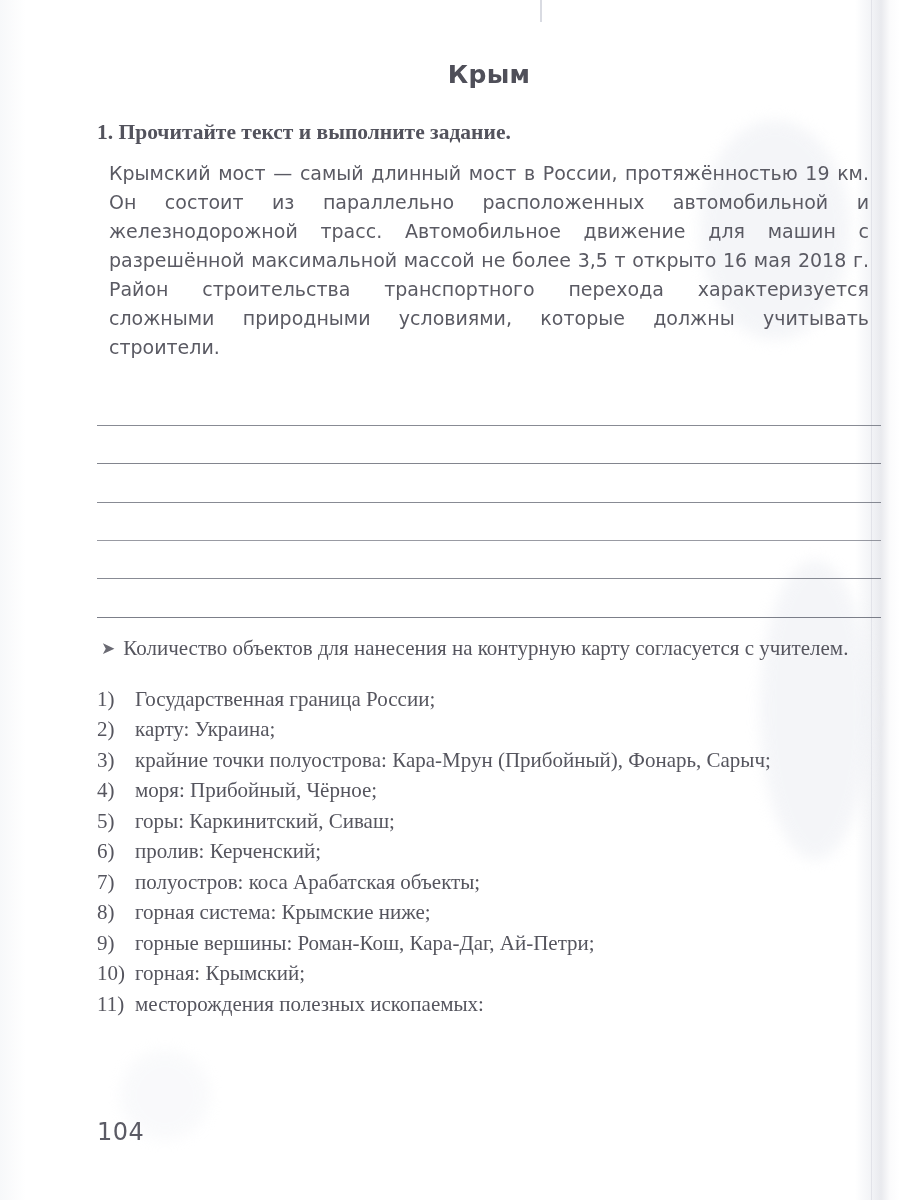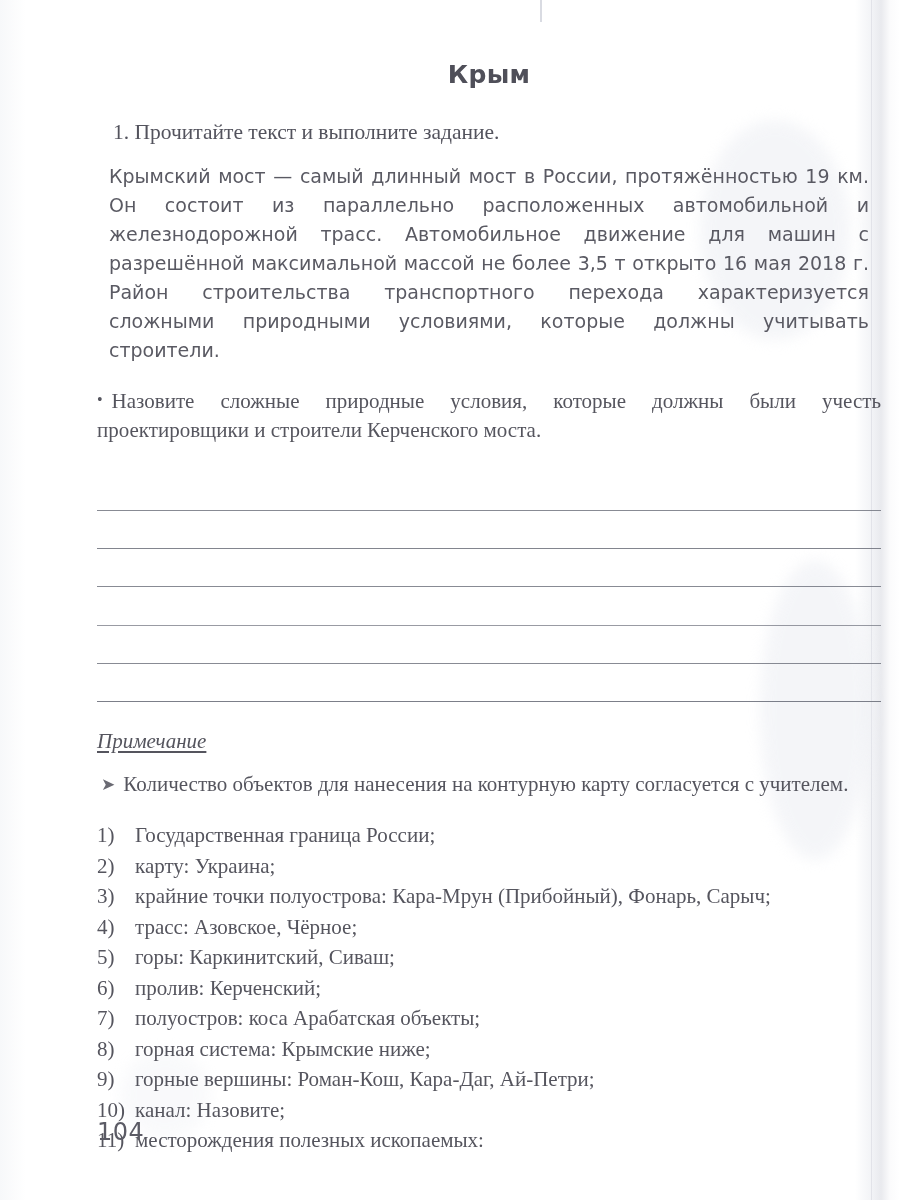--- a/index.html
+++ b/index.html
@@ -62,24 +62,24 @@
     color: #4f4f59;
     text-align: center;
     margin: 0;
     padding-top: 60px;
     letter-spacing: .3px;
   }
 
   
   .task-heading {
     font-family: "Liberation Serif", serif;
-    font-weight: normal;
+    font-weight: bold;
     font-size: 21.5px;
     color: #53535d;
-    margin: 16px;
+    margin: 0;
     line-height: 1.32;
     text-align: justify;
   }
   #task1-heading { margin-top: 29px; }
   #task2-heading { margin-top: 0; }
 
   
   .body-text {
     font-family: "DejaVu Sans", sans-serif;
     font-size: 19px;
@@ -200,58 +200,52 @@
   <div class="scan-blotch" style="left:120px;top:1050px;width:90px;height:90px;opacity:.3;"></div>
 
   <div id="content">
 
     <h1 class="page-title">Крым</h1>
 
     <p class="task-heading" id="task1-heading">1. Прочитайте текст и выполните задание.</p>
 
     <p class="body-text">Крымский мост — самый длинный мост в России, протяжённостью 19 км. Он состоит из параллельно расположенных автомобильной и железнодорожной трасс. Автомобильное движение для машин с разрешённой максимальной массой не более 3,5 т открыто 16 мая 2018 г. Район строительства транспортного перехода характеризуется сложными природными условиями, которые должны учитывать строители.</p>
 
-    <p class="bullet-block">
-      <span class="dot">•</span><span>Назовите сложные природные условия, которые должны были учесть проектировщики и строители Керченского моста.</span>
-    </p>
 
     <div class="answer-lines" id="answer-lines">
         <div class="answer-line"></div>
         <div class="answer-line"></div>
         <div class="answer-line"></div>
         <div class="answer-line"></div>
         <div class="answer-line"></div>
         <div class="answer-line"></div>
       </div>
 
 
-    <div>
-      <span class="note-label">Примечание</span>
-    </div>
 
     <p class="note-body">
       <span class="arrow">➤</span><span>Количество объектов для нанесения на контурную карту согласуется с учителем.</span>
     </p>
 
     <ul class="geo-list" id="geo-list">
         <li>
           <span class="num">1)</span>
           <span class="txt">Государственная граница России;</span>
         </li>
         <li>
           <span class="num">2)</span>
           <span class="txt">карту: Украина;</span>
         </li>
         <li>
           <span class="num">3)</span>
           <span class="txt">крайние точки полуострова: Кара-Мрун (Прибойный), Фонарь, Сарыч;</span>
         </li>
         <li>
           <span class="num">4)</span>
-          <span class="txt">трасс: Азовское, Чёрное;</span>
+          <span class="txt">моря: Прибойный, Чёрное;</span>
         </li>
         <li>
           <span class="num">5)</span>
           <span class="txt">горы: Каркинитский, Сиваш;</span>
         </li>
         <li>
           <span class="num">6)</span>
           <span class="txt">пролив: Керченский;</span>
         </li>
         <li>
@@ -261,21 +255,21 @@
         <li>
           <span class="num">8)</span>
           <span class="txt">горная система: Крымские ниже;</span>
         </li>
         <li>
           <span class="num">9)</span>
           <span class="txt">горные вершины: Роман-Кош, Кара-Даг, Ай-Петри;</span>
         </li>
         <li>
           <span class="num">10)</span>
-          <span class="txt">канал: Назовите;</span>
+          <span class="txt">горная: Крымский;</span>
         </li>
         <li>
           <span class="num">11)</span>
           <span class="txt">месторождения полезных ископаемых:</span>
         </li>
       </ul>
 
     <div class="page-number">104</div>
 
   </div>

